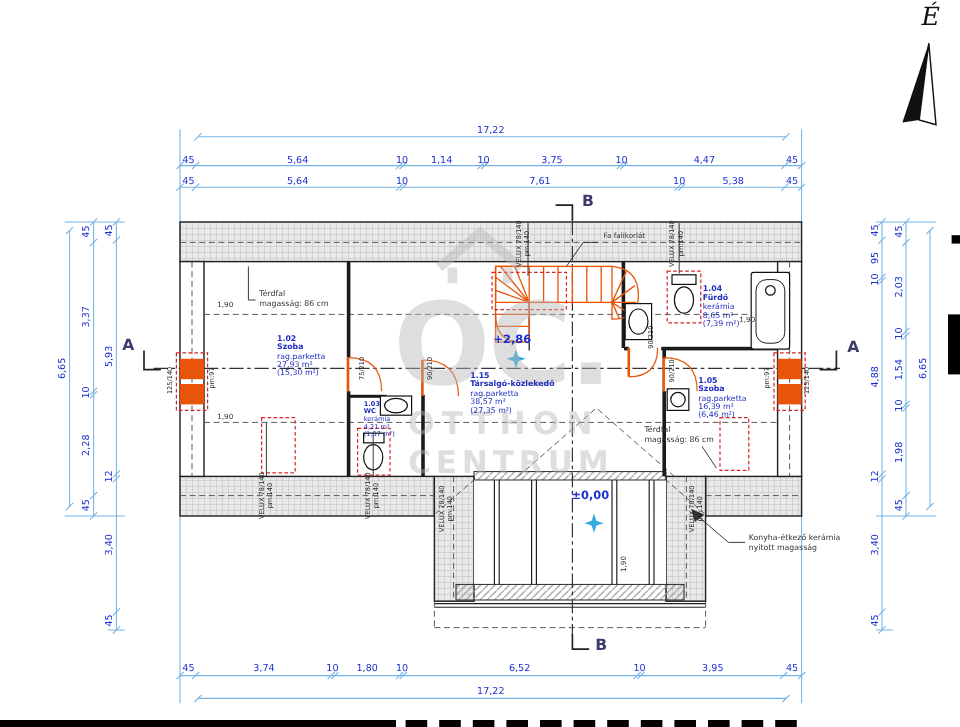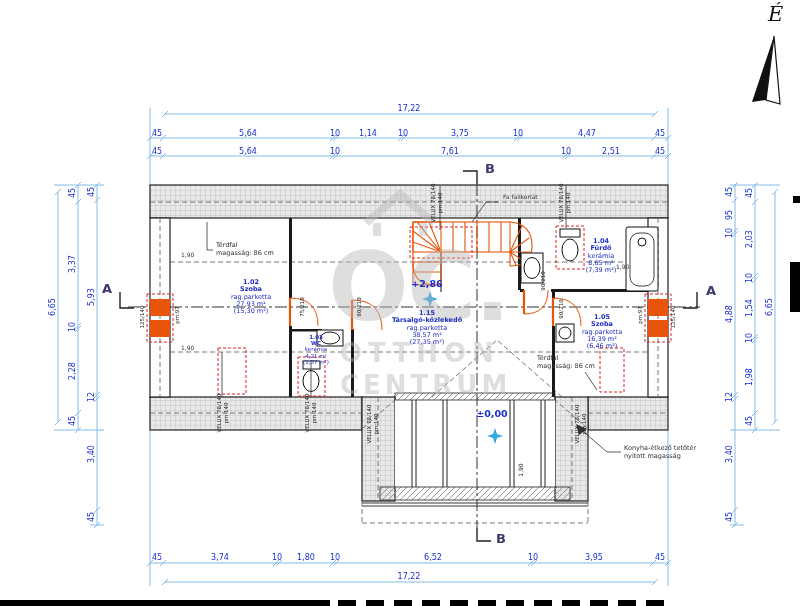--- a/index.html
+++ b/index.html
@@ -5,21 +5,21 @@
   html,body{margin:0;padding:0}
   body{width:800px;height:606px;position:relative;background:#fff;
        font-family:"DejaVu Sans","Liberation Sans",sans-serif;overflow:hidden}
   #stage{position:absolute;inset:0}
   svg{position:absolute;left:0;top:0}
   .d{position:absolute;transform:translate(-50%,-50%);font-size:8px;color:#1b2fd0;
      white-space:nowrap;font-style:normal}
   .r{transform:translate(-50%,-50%) rotate(-90deg)}
   .sec{position:absolute;transform:translate(-50%,-50%);font-size:13px;font-weight:bold;color:#3c3c6e}
   .lvl{position:absolute;transform:translate(-50%,-50%);font-size:9.5px;font-weight:bold;color:#1b2fd0}
-  .room{position:absolute;transform:translate(-50%,-50%);text-align:center;font-size:6.5px;
+  .room{position:absolute;transform:translate(-50%,-50%);text-align:left;font-size:6.5px;
         line-height:7.3px;color:#1f2dc0;white-space:nowrap}
   .room b{display:block;font-weight:bold}
   .room span{display:block}
   .note{position:absolute;font-size:6.5px;color:#333;white-space:nowrap;line-height:8px}
   .vx{position:absolute;transform:translate(-50%,-50%) rotate(-90deg);font-size:5.5px;
       color:#222;white-space:nowrap}
   .north{position:absolute;font-size:21px;font-style:italic;color:#111;
          font-family:"DejaVu Serif","Liberation Serif",serif}
 </style>
 </head>
@@ -200,21 +200,21 @@
 <i class="d" style="left:403px;top:133px">10</i>
 <i class="d" style="left:460px;top:133px">3,75</i>
 <i class="d" style="left:518px;top:133px">10</i>
 <i class="d" style="left:587px;top:133px">4,47</i>
 <i class="d" style="left:660px;top:133px">45</i>
 <i class="d" style="left:157px;top:151px">45</i>
 <i class="d" style="left:248px;top:151px">5,64</i>
 <i class="d" style="left:335px;top:151px">10</i>
 <i class="d" style="left:450px;top:151px">7,61</i>
 <i class="d" style="left:566px;top:151px">10</i>
-<i class="d" style="left:611px;top:151px">2,51</i>
+<i class="d" style="left:611px;top:151px">5,38</i>
 <i class="d" style="left:660px;top:151px">45</i>
 
 <i class="d" style="left:157px;top:557px">45</i>
 <i class="d" style="left:220px;top:557px">3,74</i>
 <i class="d" style="left:277px;top:557px">10</i>
 <i class="d" style="left:306px;top:557px">1,80</i>
 <i class="d" style="left:335px;top:557px">10</i>
 <i class="d" style="left:433px;top:557px">6,52</i>
 <i class="d" style="left:533px;top:557px">10</i>
 <i class="d" style="left:594px;top:557px">3,95</i>
@@ -288,21 +288,21 @@
 <div class="note" style="left:216px;top:241px">
   <span>Térdfal</span><br>
   <span>magasság: 86 cm</span>
 </div>
 <div class="note" style="left:537px;top:354px">
   <span>Térdfal</span><br>
   <span>magasság: 86 cm</span>
 </div>
 <span class="note" style="left:503px;top:193px;font-size:6px">Fa falikorlát</span>
 <div class="note" style="left:624px;top:444px">
-  <span>Konyha-étkező tetőtér</span><br>
+  <span>Konyha-étkező kerámia</span><br>
   <span>nyitott magasság</span>
 </div>
 <span class="note" style="left:181px;top:251px;font-size:6px">1,90</span>
 <span class="note" style="left:181px;top:344px;font-size:6px">1,90</span>
 <span class="note" style="left:616px;top:263px;font-size:6px">1,90</span>
 <span class="vx" style="left:520px;top:470px;font-size:6px">1,90</span>
 
 <span class="vx" style="left:433px;top:203px">VELUX 78/140</span>
 <span class="vx" style="left:440px;top:203px">pm:140</span>
 <span class="vx" style="left:561px;top:203px">VELUX 78/140</span>

